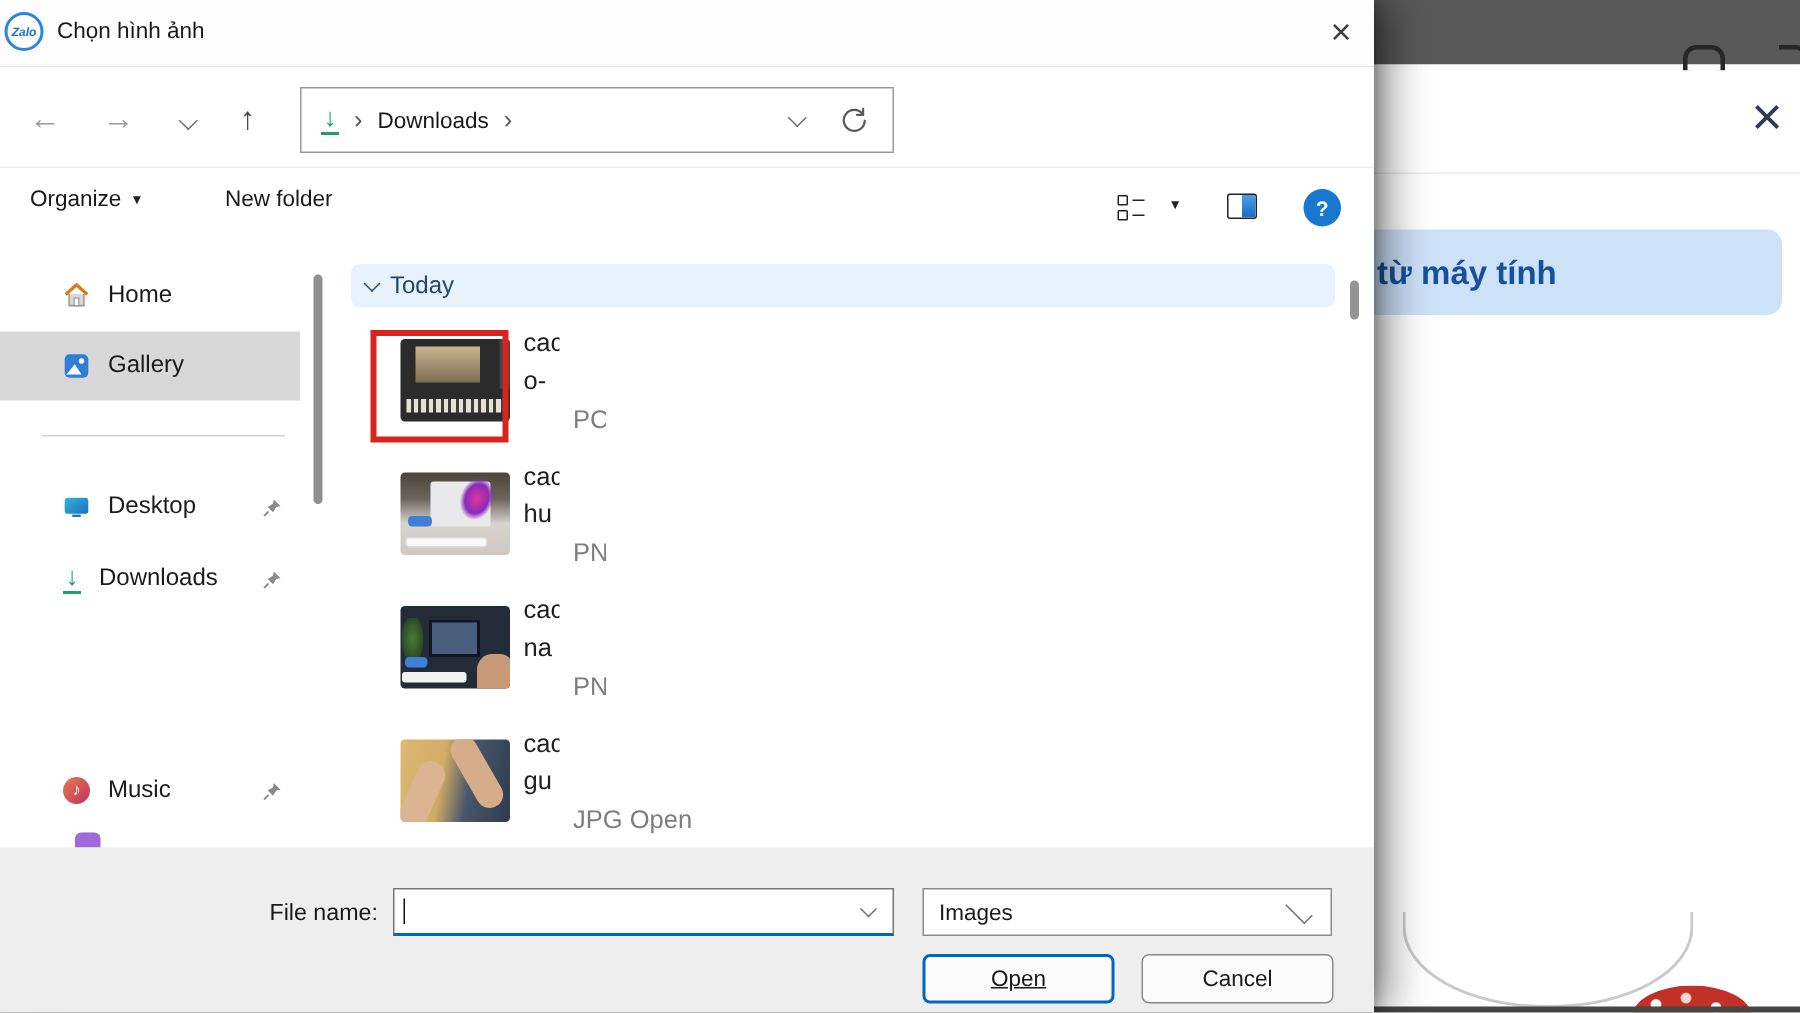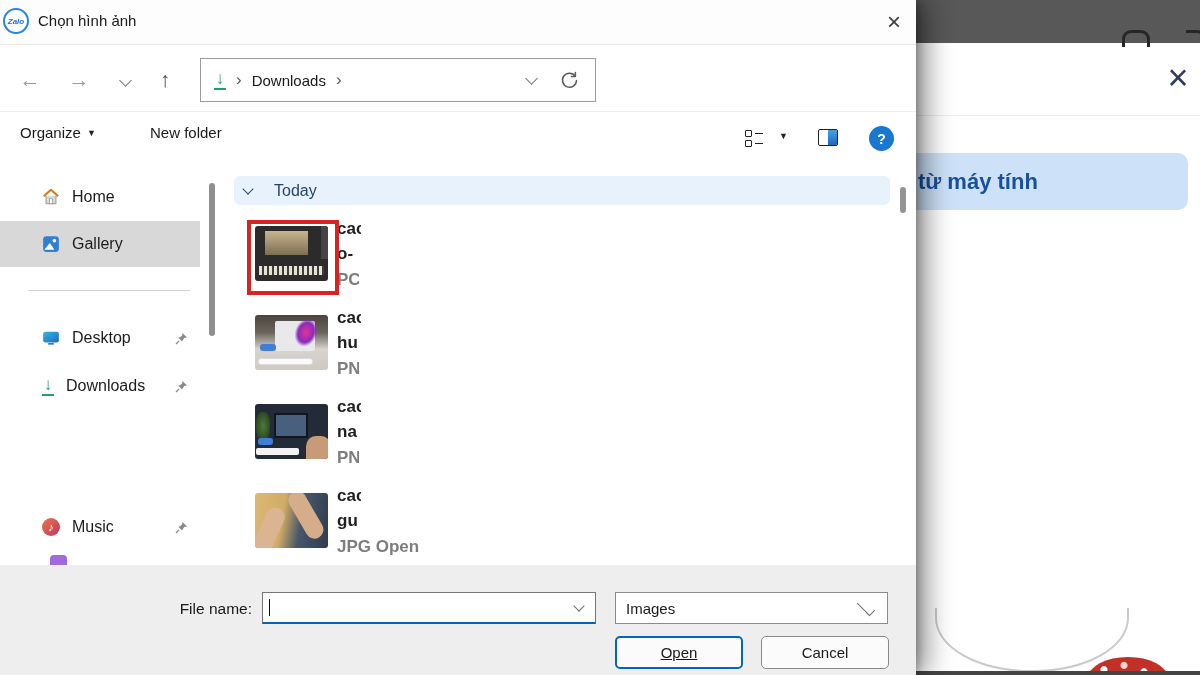--- a/index.html
+++ b/index.html
@@ -73,28 +73,28 @@
   .side-item{left:0;width:200px;height:46px;display:flex;align-items:center;padding-left:42px;box-sizing:border-box;
     font-size:16px;color:#1b1b1b;cursor:pointer;gap:12px;}
   .side-item.sel{background:#d8d8d8;}
   .side-item svg{flex:0 0 auto;}
   .pin{position:absolute;right:12px;}
   .side-sep{left:28px;top:290px;width:162px;height:1px;background:#d2d2d2;}
   .side-scroll{left:209px;top:183px;width:6px;height:153px;border-radius:3px;background:#8f8f8f;}
   .videos-partial{left:50px;top:555px;width:17px;height:10px;border-radius:4px 4px 0 0;background:#a06bd8;}
   
   .today{left:234px;top:176px;width:656px;height:29px;background:#e8f2fc;border-radius:6px;
-    display:flex;align-items:center;padding-left:10px;box-sizing:border-box;gap:22px;cursor:pointer;}
+    display:flex;align-items:center;padding-left:10px;box-sizing:border-box;gap:8px;cursor:pointer;}
   .today .chev{border-color:#2c4a6e;width:7px;height:7px;margin-top:-4px;}
   .today span{font-size:16px;color:#24466b;}
-  .fitem{left:230px;width:660px;height:89px;cursor:pointer;font-weight:bold;}
+  .fitem{left:242px;width:660px;height:89px;cursor:pointer;}
   .thumb{position:absolute;left:25px;top:14px;width:73px;height:55px;border-radius:3px;overflow:hidden;}
   .ftext{position:absolute;left:107px;top:4px;font-size:17px;line-height:25px;color:#202020;}
   .ftext .clip{width:24px;overflow:hidden;white-space:nowrap;}
-  .ftext .typ{color:#7d7d7d;margin-top:1px;}
+  .ftext .typ{color:#7d7d7d;margin-top:1px;margin-left:33px;}
   .ftext .typ.clip{width:22px;}
   .ftext .typ.wide{width:auto;}
   .list-scroll{left:900px;top:187px;width:6px;height:26px;border-radius:3px;background:#949494;}
   .redbox{left:247px;top:220px;width:84px;height:67px;border:4px solid #d7241f;z-index:5;}
   
   .t1{background:#2b2b2b;}
   .t1 .img{position:absolute;left:14%;top:9%;width:58%;height:43%;background:linear-gradient(#c9b48e,#7d6f52);}
   .t1 .tl{position:absolute;left:5%;bottom:11%;width:90%;height:17%;
     background:repeating-linear-gradient(90deg,#e8e2d2 0 3px,#3c3c3c 3px 5px);}
   .t1 .rp{position:absolute;right:0;top:0;width:10%;height:60%;background:#444;}

